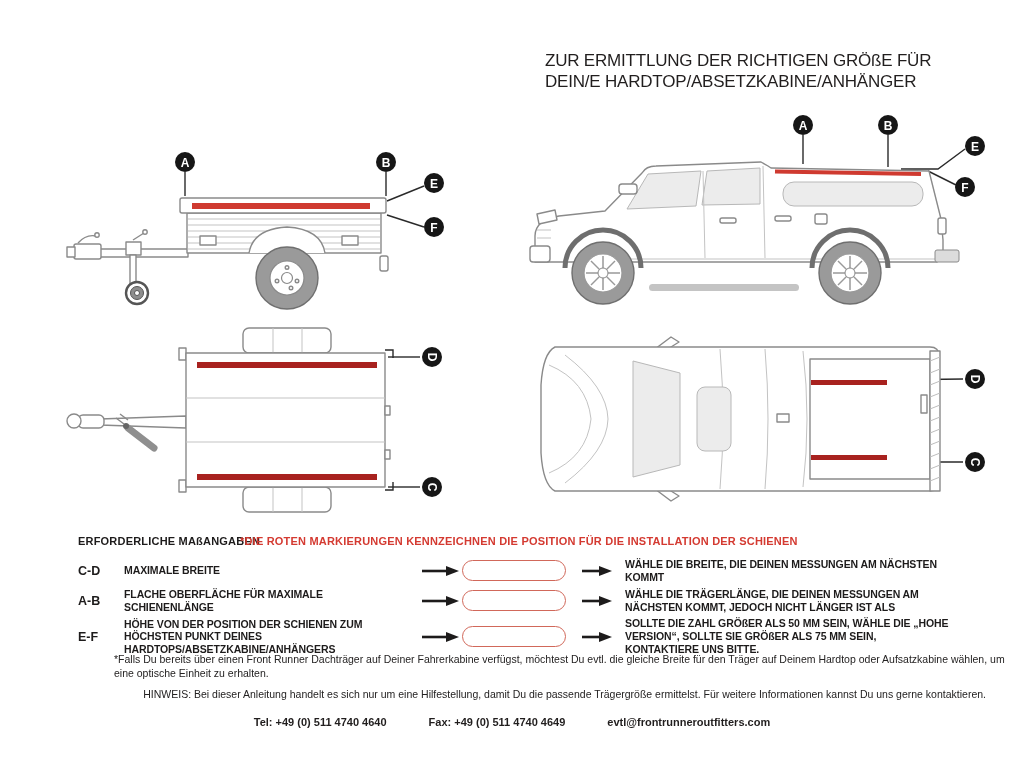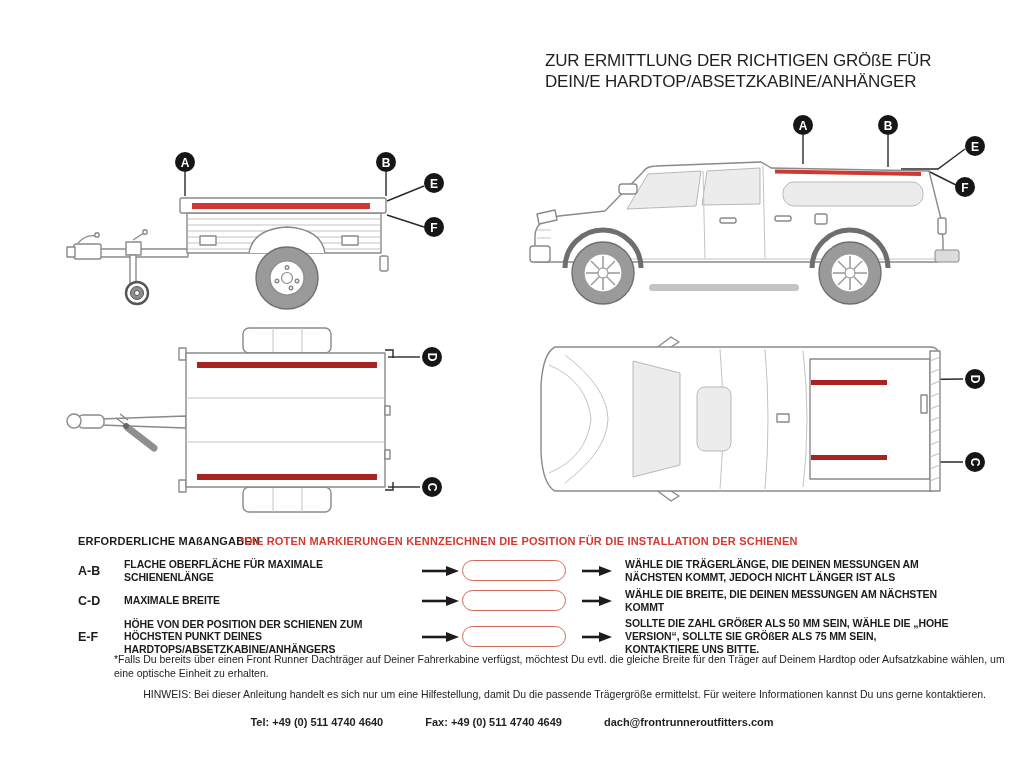--- a/index.html
+++ b/index.html
@@ -292,55 +292,55 @@
       </g>
     </svg>
   </div>
 
   <div class="section-head">ERFORDERLICHE MAßANGABEN</div>
   <div class="section-note">*DIE ROTEN MARKIERUNGEN KENNZEICHNEN DIE POSITION FÜR DIE INSTALLATION DER SCHIENEN</div>
 
   <div class="mtable">
 
     <div class="mrow">
+      <div class="mkey">C-D</div>
+      <div class="mdesc">MAXIMALE BREITE</div>
+      <div class="marrow">
+        <svg width="38" height="12" viewBox="0 0 38 12">
+            <line x1="0" y1="6" x2="25" y2="6" stroke="#1d1b1b" stroke-width="2.6"></line>
+            <polygon points="24,1 37,6 24,11" fill="#1d1b1b"></polygon>
+          </svg>
+      </div>
+      <div class="moval"></div>
+      <div class="marrow2">
+        <svg width="30" height="12" viewBox="0 0 30 12">
+            <line x1="0" y1="6" x2="18" y2="6" stroke="#1d1b1b" stroke-width="2.6"></line>
+            <polygon points="17,1 30,6 17,11" fill="#1d1b1b"></polygon>
+          </svg>
+      </div>
+      <div class="mhint">WÄHLE DIE BREITE, DIE DEINEN MESSUNGEN AM NÄCHSTEN KOMMT</div>
+    </div>
+
+    <div class="mrow">
       <div class="mkey">A-B</div>
       <div class="mdesc">FLACHE OBERFLÄCHE FÜR MAXIMALE SCHIENENLÄNGE</div>
       <div class="marrow">
         <svg width="38" height="12" viewBox="0 0 38 12">
             <line x1="0" y1="6" x2="25" y2="6" stroke="#1d1b1b" stroke-width="2.6"></line>
             <polygon points="24,1 37,6 24,11" fill="#1d1b1b"></polygon>
           </svg>
       </div>
       <div class="moval"></div>
       <div class="marrow2">
         <svg width="30" height="12" viewBox="0 0 30 12">
             <line x1="0" y1="6" x2="18" y2="6" stroke="#1d1b1b" stroke-width="2.6"></line>
             <polygon points="17,1 30,6 17,11" fill="#1d1b1b"></polygon>
           </svg>
       </div>
       <div class="mhint">WÄHLE DIE TRÄGERLÄNGE, DIE DEINEN MESSUNGEN AM NÄCHSTEN KOMMT, JEDOCH NICHT LÄNGER IST ALS</div>
-    </div>
-
-    <div class="mrow">
-      <div class="mkey">C-D</div>
-      <div class="mdesc">MAXIMALE BREITE</div>
-      <div class="marrow">
-        <svg width="38" height="12" viewBox="0 0 38 12">
-            <line x1="0" y1="6" x2="25" y2="6" stroke="#1d1b1b" stroke-width="2.6"></line>
-            <polygon points="24,1 37,6 24,11" fill="#1d1b1b"></polygon>
-          </svg>
-      </div>
-      <div class="moval"></div>
-      <div class="marrow2">
-        <svg width="30" height="12" viewBox="0 0 30 12">
-            <line x1="0" y1="6" x2="18" y2="6" stroke="#1d1b1b" stroke-width="2.6"></line>
-            <polygon points="17,1 30,6 17,11" fill="#1d1b1b"></polygon>
-          </svg>
-      </div>
-      <div class="mhint">WÄHLE DIE BREITE, DIE DEINEN MESSUNGEN AM NÄCHSTEN KOMMT</div>
     </div>
 
     <div class="mrow">
       <div class="mkey">E-F</div>
       <div class="mdesc">HÖHE VON DER POSITION DER SCHIENEN ZUM HÖCHSTEN PUNKT DEINES HARDTOPS/ABSETZKABINE/ANHÄNGERS</div>
       <div class="marrow">
         <svg width="38" height="12" viewBox="0 0 38 12">
             <line x1="0" y1="6" x2="25" y2="6" stroke="#1d1b1b" stroke-width="2.6"></line>
             <polygon points="24,1 37,6 24,11" fill="#1d1b1b"></polygon>
           </svg>
@@ -356,16 +356,16 @@
     </div>
 
   </div>
 
   <div class="footnote">*Falls Du bereits über einen Front Runner Dachträger auf Deiner Fahrerkabine verfügst, möchtest Du evtl. die gleiche Breite für den Träger auf Deinem Hardtop oder Aufsatzkabine wählen, um eine optische Einheit zu erhalten.</div>
   <div class="hinweis">HINWEIS: Bei dieser Anleitung handelt es sich nur um eine Hilfestellung, damit Du die passende Trägergröße ermittelst. Für weitere Informationen kannst Du uns gerne kontaktieren.</div>
 
   <div class="contact">
     <span>Tel: +49 (0) 511 4740 4640</span>
     <span>Fax: +49 (0) 511 4740 4649</span>
-    <span>dach@frontrunneroutfitters.com</span>
+    <span>evtl@frontrunneroutfitters.com</span>
   </div>
 
 </div>
 
 </body></html>

